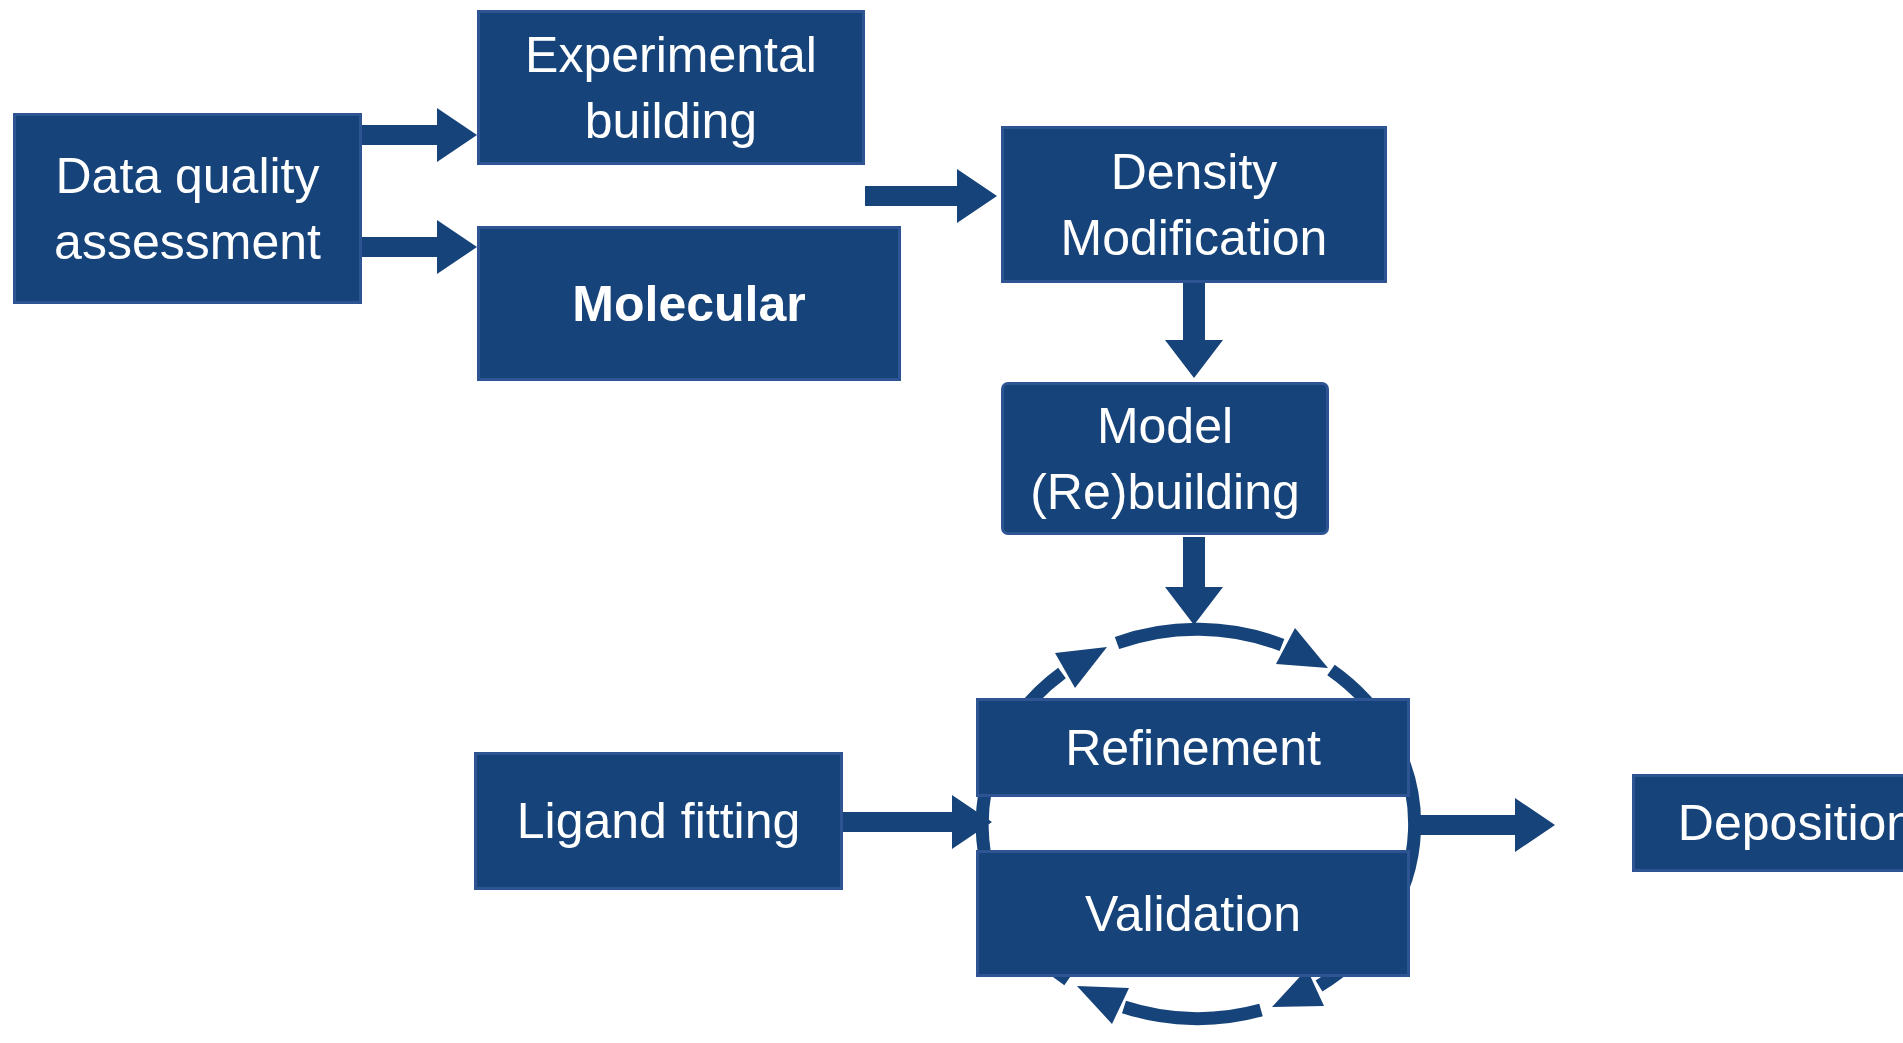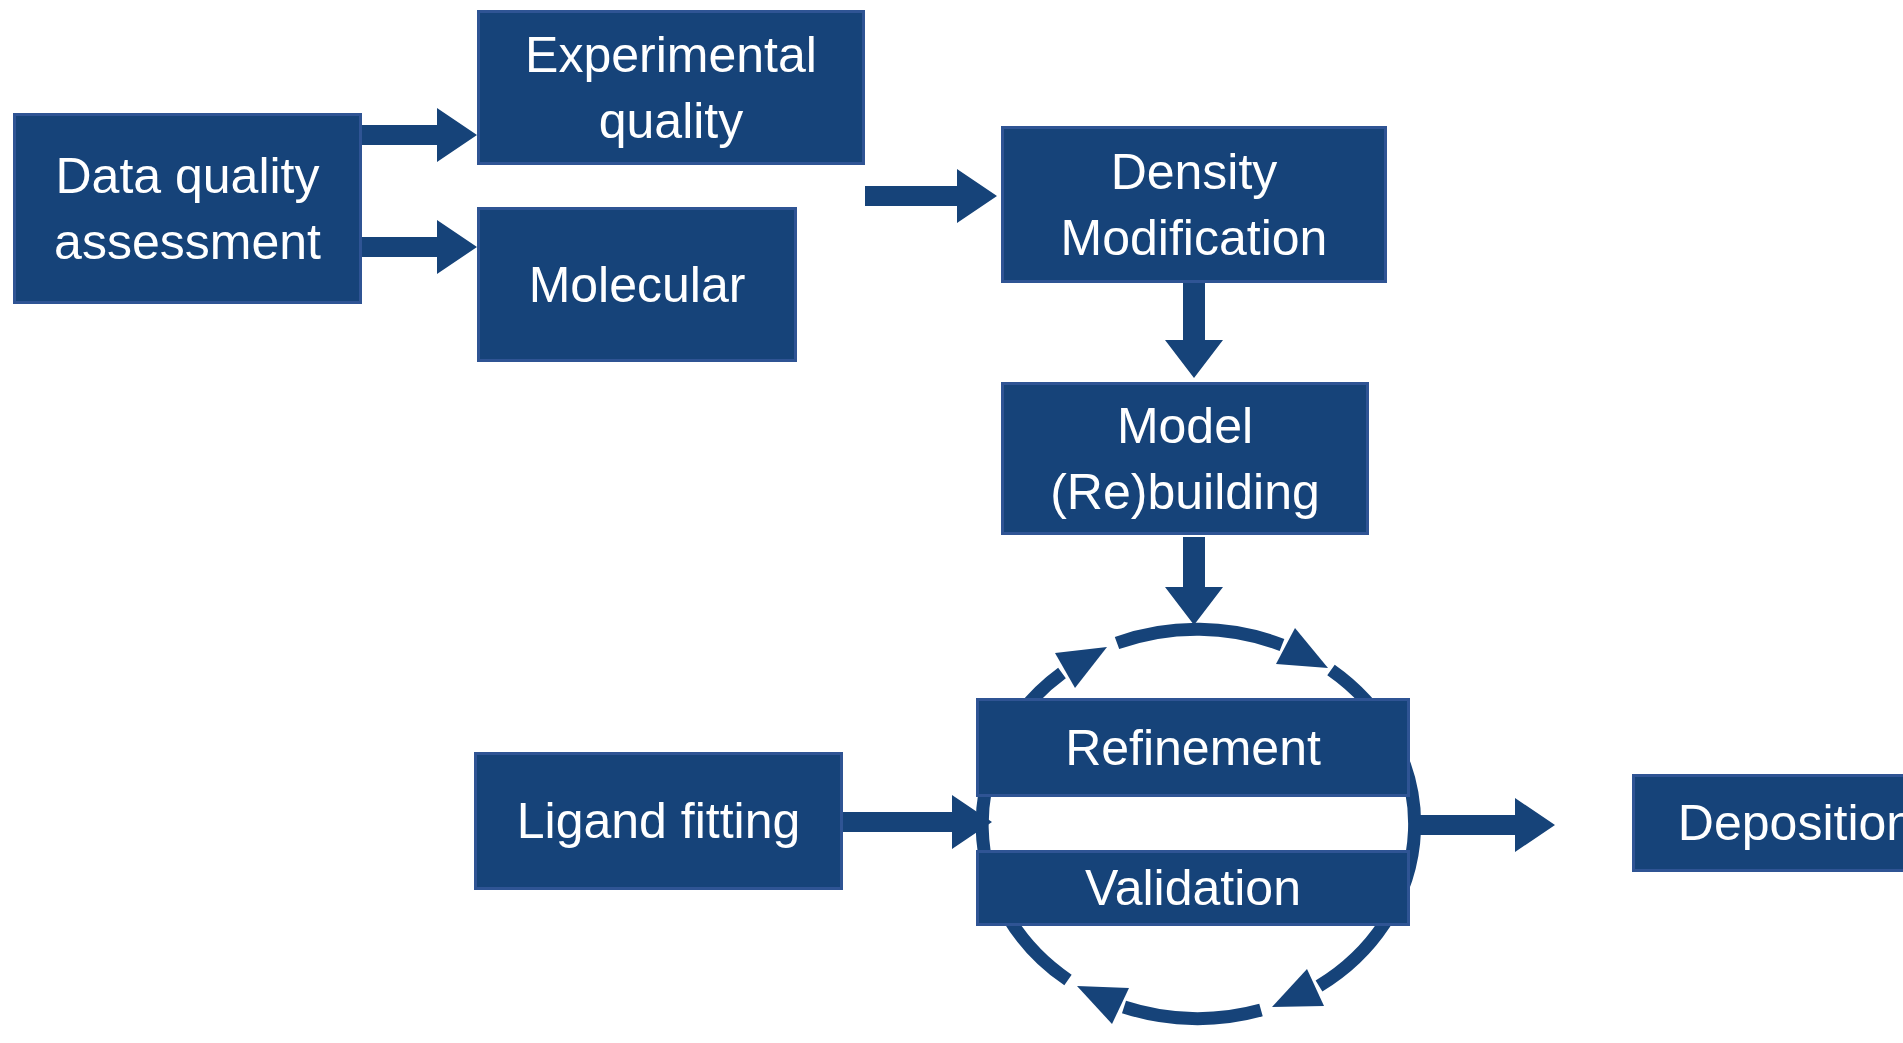--- a/index.html
+++ b/index.html
@@ -38,25 +38,25 @@
     align-items: center;
     justify-content: center;
     text-align: left;
     font-size: 50px;
     line-height: 66px;
     white-space: nowrap;
   }
   
   #node-data-quality   { left: 13px;   top: 113px; width: 349px; height: 191px; }
   #node-experimental   { left: 477px;  top: 10px;  width: 388px; height: 155px; }
-  #node-molecular      { left: 477px;  top: 207px; width: 320px; height: 155px; }
+  #node-molecular      { left: 477px;  top: 226px; width: 424px; height: 155px; font-weight: bold; }
   #node-density        { left: 1001px; top: 126px; width: 386px; height: 157px; }
-  #node-model          { left: 1001px; top: 382px; width: 368px; height: 153px; }
+  #node-model          { left: 1001px; top: 382px; width: 328px; height: 153px; border-radius: 7px; }
   #node-refinement     { left: 976px;  top: 698px; width: 434px; height: 99px;  }
-  #node-validation     { left: 976px;  top: 850px; width: 434px; height: 76px; }
+  #node-validation     { left: 976px;  top: 850px; width: 434px; height: 127px; }
   #node-ligand         { left: 474px;  top: 752px; width: 369px; height: 138px; }
   #node-deposition     { left: 1632px; top: 774px; width: 328px; height: 98px;  }
 </style>
 </head>
 <body>
 
 <div id="canvas">
 
   <svg id="connector-layer" viewBox="0 0 1903 1043" xmlns="http://www.w3.org/2000/svg">
 
@@ -79,21 +79,21 @@
     <path class="arrow" d="M1412,815 H1515 V798 L1555,825 L1515,852 V835 H1412 Z"></path>
   </svg>
 
   <div class="node" id="node-data-quality">
     <span>Data quality</span>
     <span>assessment</span>
   </div>
 
   <div class="node" id="node-experimental">
     <span>Experimental</span>
-    <span>quality</span>
+    <span>building</span>
   </div>
 
   <div class="node" id="node-molecular">
     <span>Molecular</span>
   </div>
 
   <div class="node" id="node-density">
     <span>Density</span>
     <span>Modification</span>
   </div>

